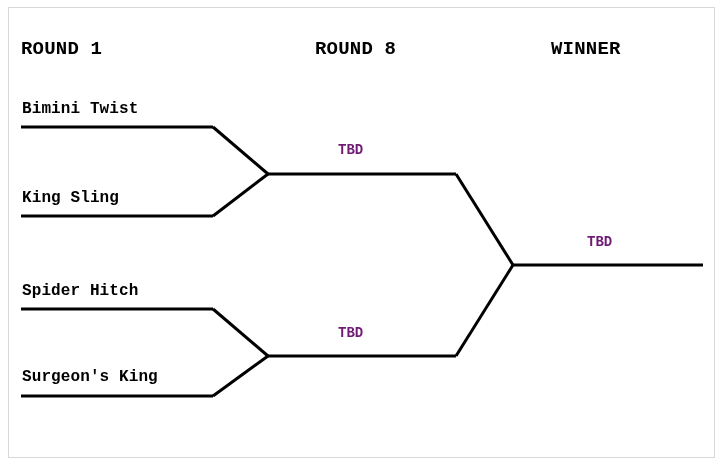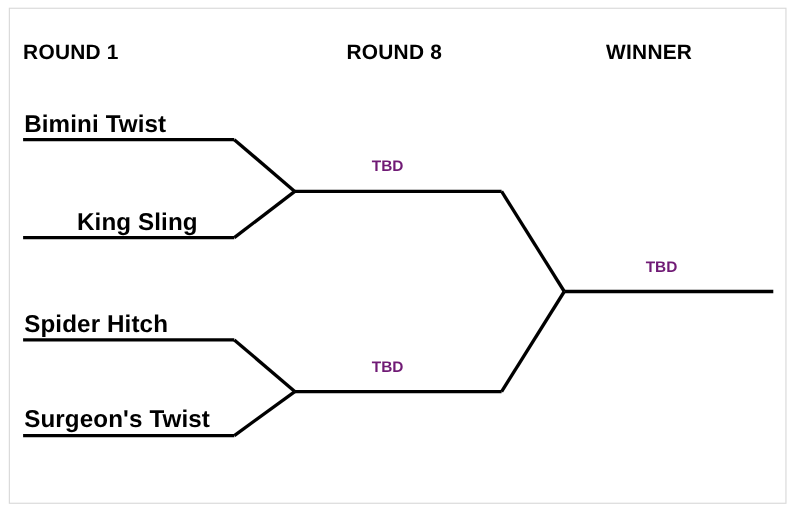--- a/index.html
+++ b/index.html
@@ -5,21 +5,21 @@
   html, body {
     margin: 0;
     padding: 0;
     background: #ffffff;
   }
   #bracket-app {
     position: relative;
     width: 725px;
     height: 469px;
     background: #ffffff;
-    font-family: Liberation Sans, sans-serif;
+    font-family: Liberation Mono, monospace;
     overflow: hidden;
     border-radius: 15px;
   }
   .canvas-frame {
     position: absolute;
     left: 8px;
     top: 7px;
     width: 707px;
     height: 451px;
     border: 1px solid #d8d8d8;
@@ -41,28 +41,28 @@
     color: #000000;
     letter-spacing: 0.2px;
     white-space: nowrap;
   }
   #header-round1 { left: 21px;  top: 38px; }
   #header-round2 { left: 315px; top: 38px; }
   #header-winner { left: 551px; top: 38px; }
 
   .seed-label {
     position: absolute;
-    font-size: 22px;
+    font-size: 16px;
     font-weight: bold;
     color: #000000;
     white-space: nowrap;
     letter-spacing: 0.1px;
   }
   #seed-0 { left: 22px; top: 100px; }
-  #seed-1 { left: 22px; top: 189px; margin-left: 48px; }
+  #seed-1 { left: 22px; top: 189px; }
   #seed-2 { left: 22px; top: 282px; text-align: right; }
   #seed-3 { left: 22px; top: 368px; }
 
   .slot-label {
     position: absolute;
     font-size: 14px;
     font-weight: bold;
     color: #701a75;
     white-space: nowrap;
   }
@@ -99,19 +99,19 @@
     </g>
   </svg>
 
   <div class="col-header" id="header-round1">ROUND 1</div>
   <div class="col-header" id="header-round2">ROUND 8</div>
   <div class="col-header" id="header-winner">WINNER</div>
 
   <div class="seed-label" id="seed-0">Bimini Twist</div>
   <div class="seed-label" id="seed-1">King Sling</div>
   <div class="seed-label" id="seed-2">Spider Hitch</div>
-  <div class="seed-label" id="seed-3">Surgeon's Twist</div>
+  <div class="seed-label" id="seed-3">Surgeon's King</div>
 
   <div class="slot-label" id="slot-r2-top">TBD</div>
   <div class="slot-label" id="slot-r2-bottom">TBD</div>
   <div class="slot-label" id="slot-winner">TBD</div>
 
 </div>
 
 </body></html>

